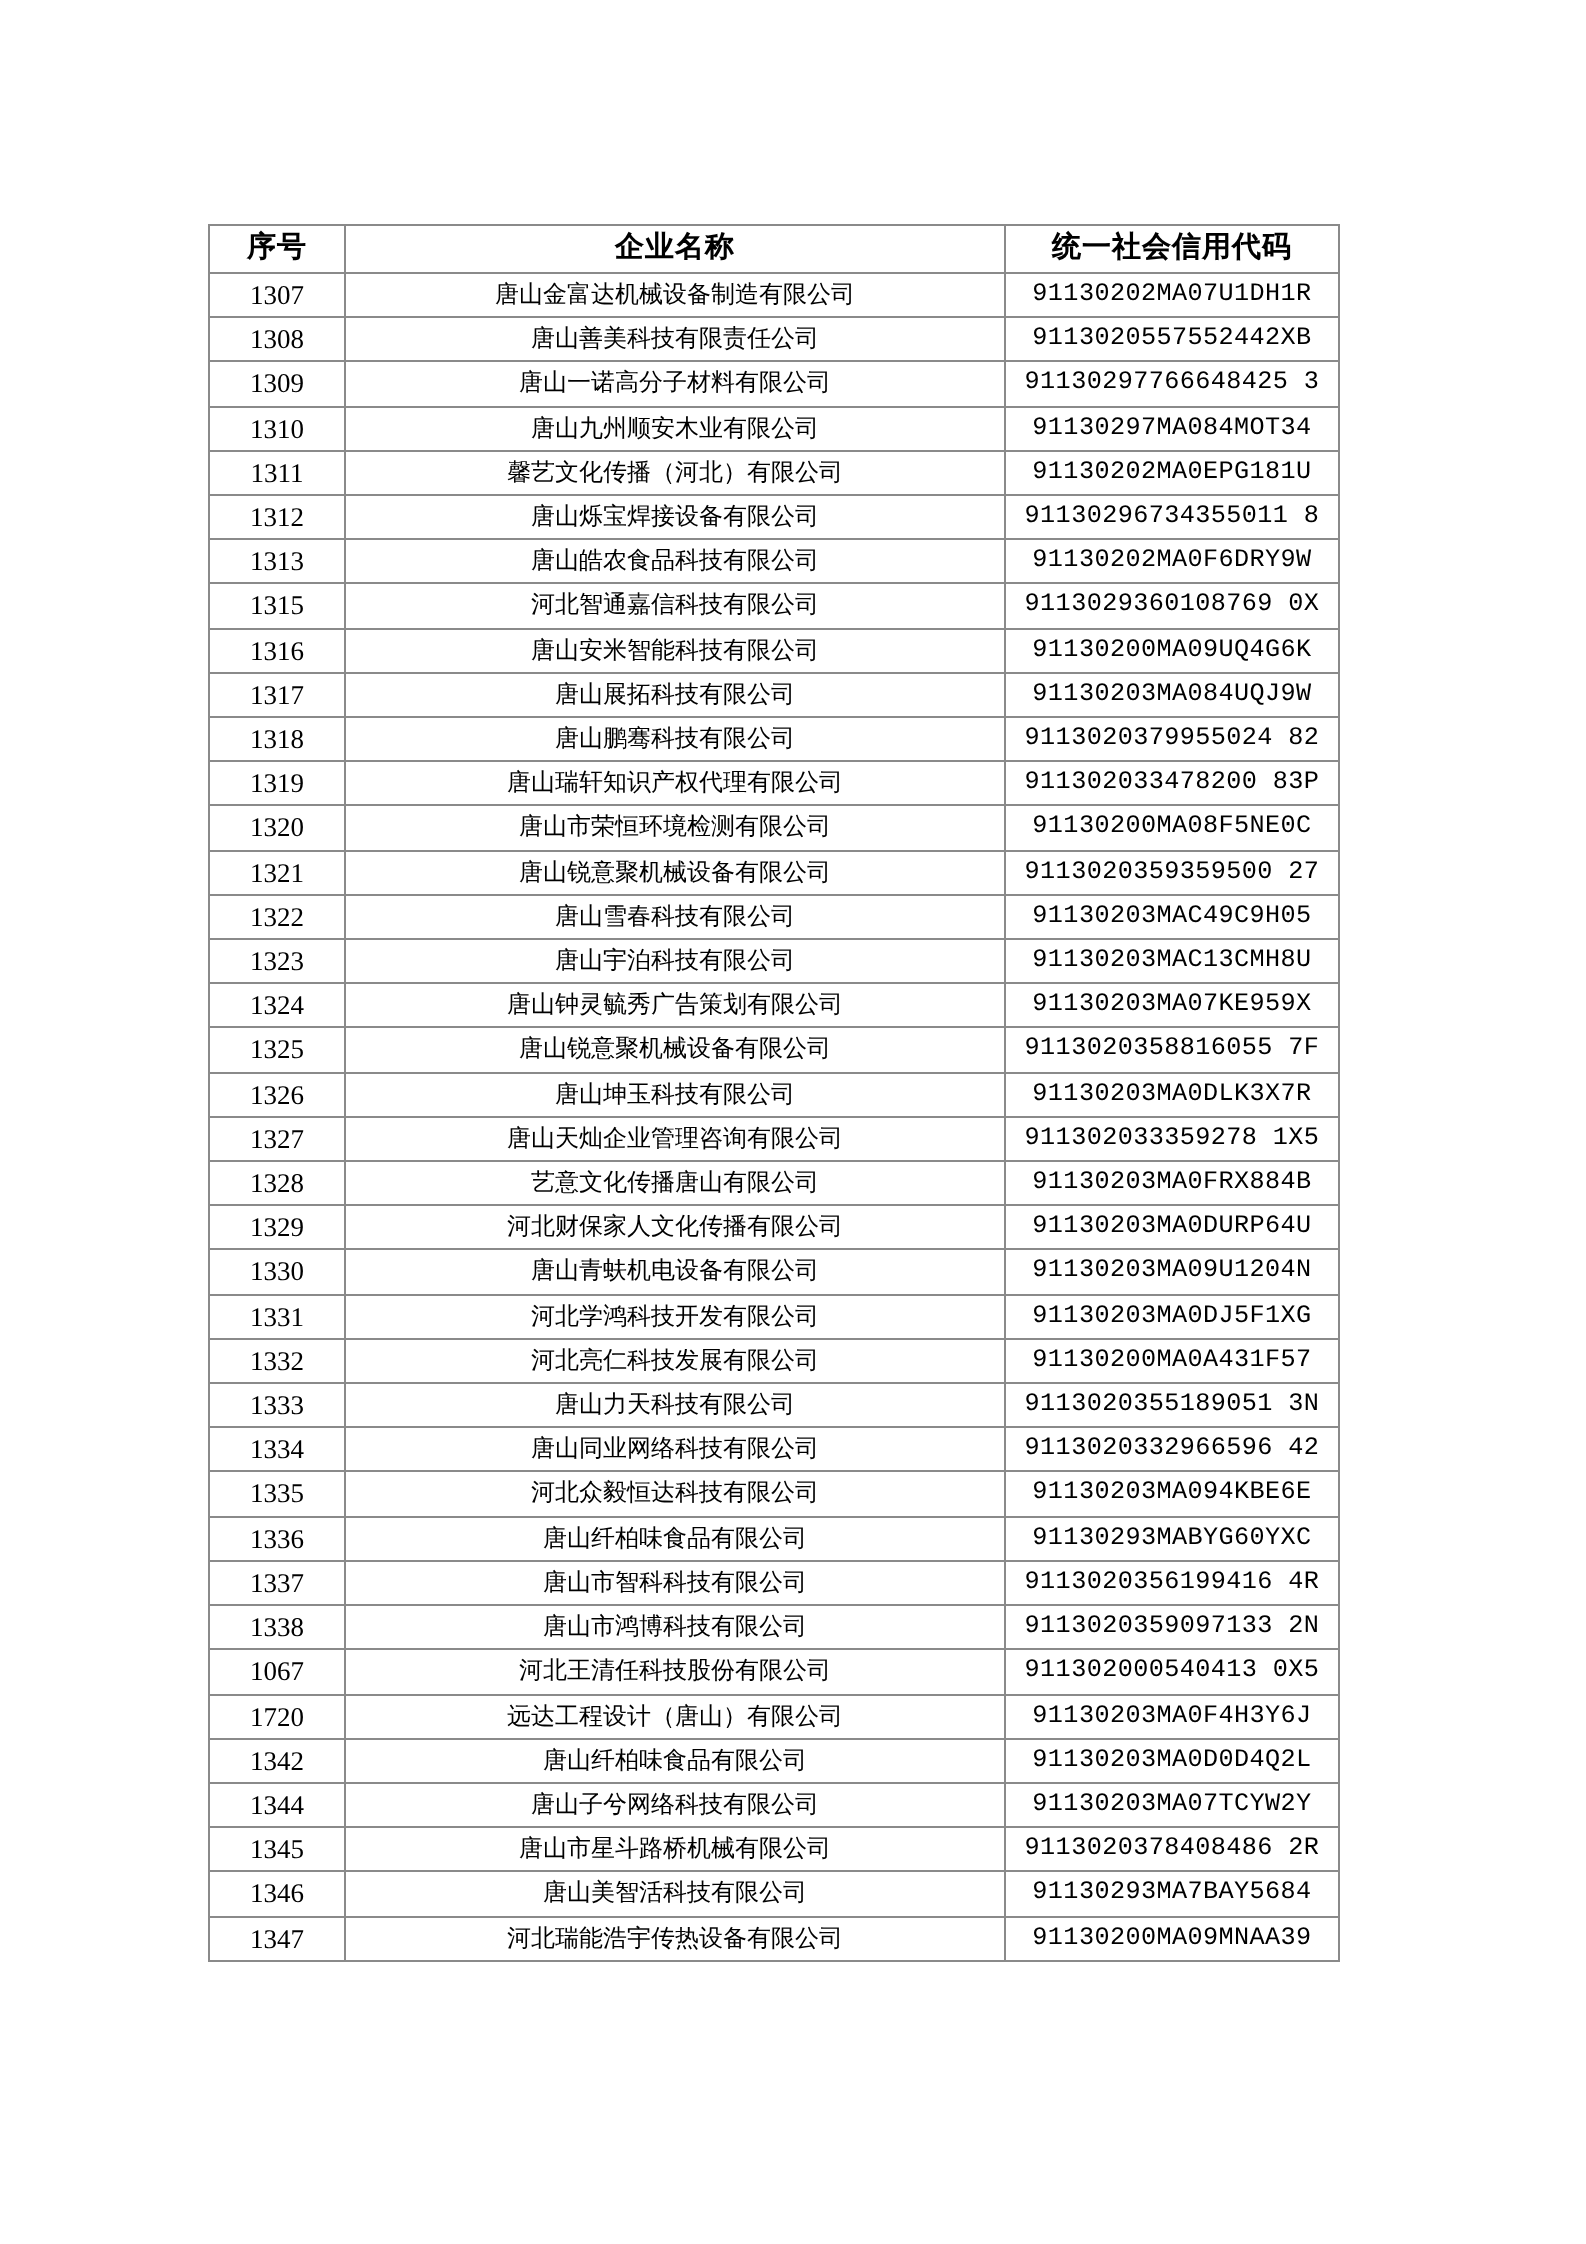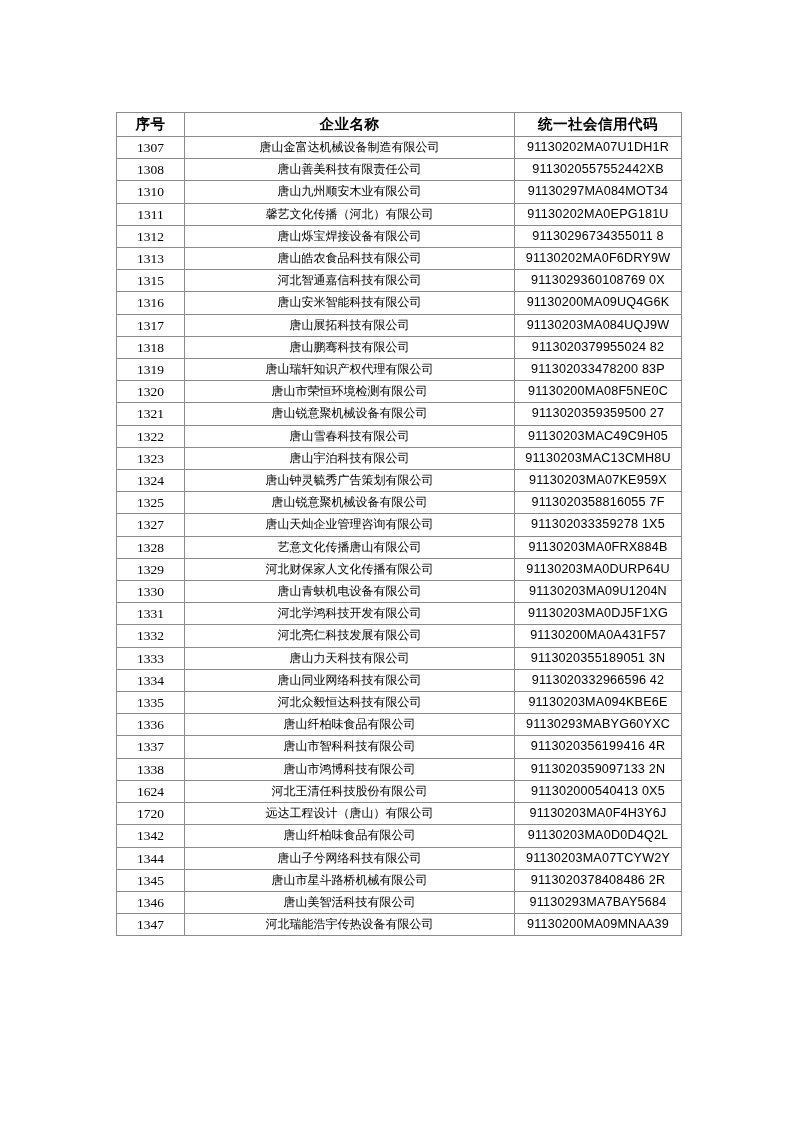--- a/index.html
+++ b/index.html
@@ -15,21 +15,21 @@
   }
   .page {
     position: relative;
     width: 793px;
     height: 1122px;
     background: #ffffff;
     box-sizing: border-box;
   }
   .table-wrap {
     position: absolute;
-    left: 116px;
+    left: 104px;
     top: 112px;
     width: 565px;
   }
   table.enterprise-table {
     border-collapse: collapse;
     width: 565px;
     table-layout: fixed;
   }
   table.enterprise-table td,
   table.enterprise-table th {
@@ -58,21 +58,21 @@
     font-size: 13.5px;
     font-family: "Liberation Serif", "DejaVu Serif", serif;
   }
   td.cell-name {
     font-size: 12px;
     font-family: "DejaVu Sans", "Liberation Sans", sans-serif;
     letter-spacing: 0px;
   }
   td.cell-code {
     font-size: 12.6px;
-    font-family: Liberation Sans, sans-serif;
+    font-family: Liberation Mono, monospace;
     letter-spacing: 0.2px;
   }
   th.head-seq, th.head-name, th.head-code {
     font-family: "DejaVu Sans", "Liberation Sans", sans-serif;
   }
 </style>
 </head>
 <body>
 
 <div class="page">
@@ -95,20 +95,25 @@
             <td class="cell-seq">1307</td>
             <td class="cell-name">唐山金富达机械设备制造有限公司</td>
             <td class="cell-code">91130202MA07U1DH1R</td>
           </tr>
           <tr>
             <td class="cell-seq">1308</td>
             <td class="cell-name">唐山善美科技有限责任公司</td>
             <td class="cell-code">9113020557552442XB</td>
           </tr>
           <tr>
+            <td class="cell-seq">1309</td>
+            <td class="cell-name">唐山一诺高分子材料有限公司</td>
+            <td class="cell-code">91130297766648425 3</td>
+          </tr>
+          <tr>
             <td class="cell-seq">1310</td>
             <td class="cell-name">唐山九州顺安木业有限公司</td>
             <td class="cell-code">91130297MA084MOT34</td>
           </tr>
           <tr>
             <td class="cell-seq">1311</td>
             <td class="cell-name">馨艺文化传播（河北）有限公司</td>
             <td class="cell-code">91130202MA0EPG181U</td>
           </tr>
           <tr>
@@ -170,20 +175,25 @@
             <td class="cell-seq">1324</td>
             <td class="cell-name">唐山钟灵毓秀广告策划有限公司</td>
             <td class="cell-code">91130203MA07KE959X</td>
           </tr>
           <tr>
             <td class="cell-seq">1325</td>
             <td class="cell-name">唐山锐意聚机械设备有限公司</td>
             <td class="cell-code">9113020358816055 7F</td>
           </tr>
           <tr>
+            <td class="cell-seq">1326</td>
+            <td class="cell-name">唐山坤玉科技有限公司</td>
+            <td class="cell-code">91130203MA0DLK3X7R</td>
+          </tr>
+          <tr>
             <td class="cell-seq">1327</td>
             <td class="cell-name">唐山天灿企业管理咨询有限公司</td>
             <td class="cell-code">911302033359278 1X5</td>
           </tr>
           <tr>
             <td class="cell-seq">1328</td>
             <td class="cell-name">艺意文化传播唐山有限公司</td>
             <td class="cell-code">91130203MA0FRX884B</td>
           </tr>
           <tr>
@@ -230,21 +240,21 @@
             <td class="cell-seq">1337</td>
             <td class="cell-name">唐山市智科科技有限公司</td>
             <td class="cell-code">9113020356199416 4R</td>
           </tr>
           <tr>
             <td class="cell-seq">1338</td>
             <td class="cell-name">唐山市鸿博科技有限公司</td>
             <td class="cell-code">9113020359097133 2N</td>
           </tr>
           <tr>
-            <td class="cell-seq">1624</td>
+            <td class="cell-seq">1067</td>
             <td class="cell-name">河北王清任科技股份有限公司</td>
             <td class="cell-code">911302000540413 0X5</td>
           </tr>
           <tr>
             <td class="cell-seq">1720</td>
             <td class="cell-name">远达工程设计（唐山）有限公司</td>
             <td class="cell-code">91130203MA0F4H3Y6J</td>
           </tr>
           <tr>
             <td class="cell-seq">1342</td>

